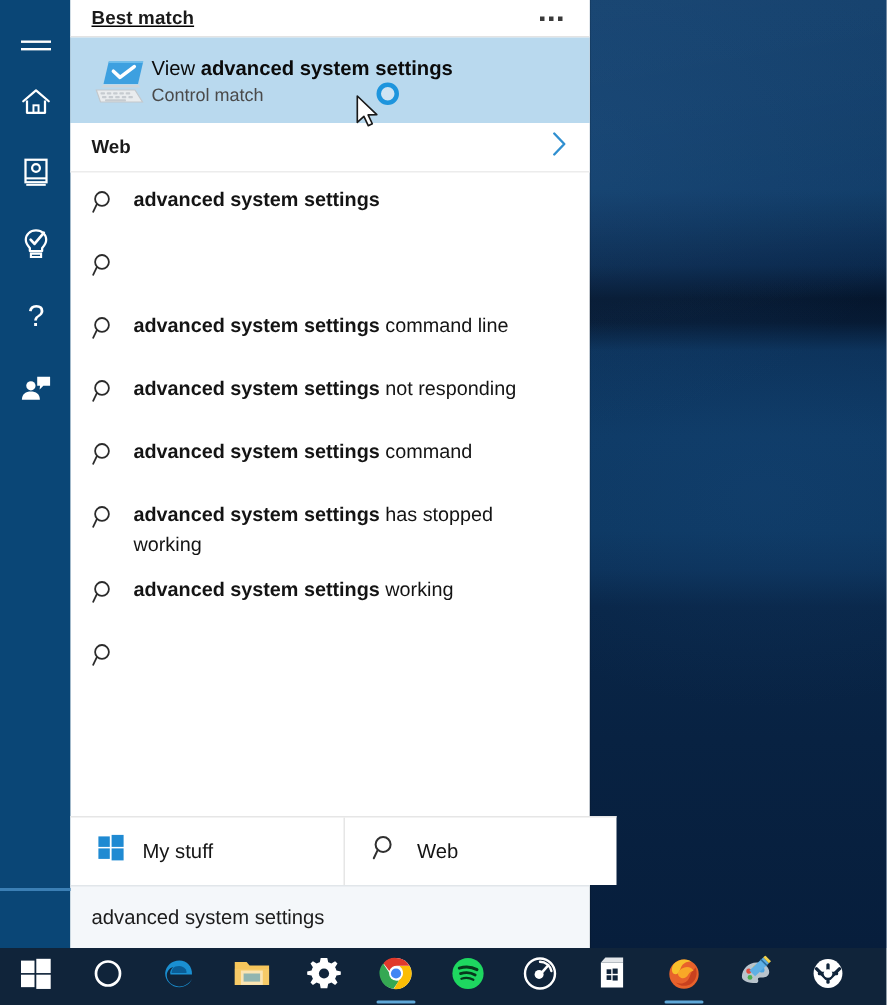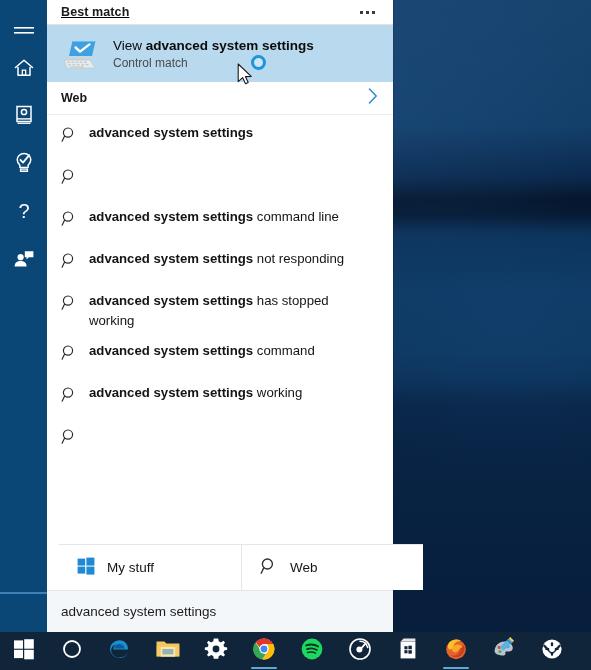--- a/index.html
+++ b/index.html
@@ -152,21 +152,21 @@
     cursor: default;
   }
   .bm-icon {
     width: 40px;
     height: 40px;
     flex: 0 0 40px;
     display: flex;
     align-items: center;
     justify-content: center;
   }
-  .bm-text { margin-left: 12px; }
+  .bm-text { margin-left: 0; }
   .bm-title {
     font-size: 13.5px;
     color: #0b0b0b;
     line-height: 17px;
   }
   .bm-title b { font-weight: bold; }
   .bm-sub {
     font-size: 12px;
     color: #4a4a4a;
     line-height: 16px;
@@ -234,21 +234,21 @@
     color: #141414;
     line-height: 20px;
     padding-left: 6px;
     max-width: 282px;
   }
   .sug-txt b { font-weight: bold; }
 
   
   .tabs {
     position: absolute;
-    left: 12px;
+    left: 0;
     bottom: 42px;
     width: 364px;
     height: 45px;
     display: flex;
     border-top: 1px solid #e6e6e6;
     background: #ffffff;
   }
   .tab {
     flex: 1 1 50%;
     display: flex;
@@ -488,30 +488,30 @@
             </span>
             <span class="sug-txt"><b>advanced system settings</b><span> not responding</span></span>
           </div>
           <div class="sug">
             <span class="sug-ico">
               <svg width="17" height="17" viewBox="0 0 17 17">
   <circle cx="7" cy="6.6" r="4.6" fill="none" stroke="#2b2b2b" stroke-width="1.2"></circle>
   <path d="M3.5 10.2 L1.1 15.2" fill="none" stroke="#2b2b2b" stroke-width="1.2" stroke-linecap="round"></path>
 </svg>
             </span>
+            <span class="sug-txt"><b>advanced system settings</b><span> command</span></span>
+          </div>
+          <div class="sug">
+            <span class="sug-ico">
+              <svg width="17" height="17" viewBox="0 0 17 17">
+  <circle cx="7" cy="6.6" r="4.6" fill="none" stroke="#2b2b2b" stroke-width="1.2"></circle>
+  <path d="M3.5 10.2 L1.1 15.2" fill="none" stroke="#2b2b2b" stroke-width="1.2" stroke-linecap="round"></path>
+</svg>
+            </span>
             <span class="sug-txt"><b>advanced system settings</b><span> has stopped working</span></span>
-          </div>
-          <div class="sug">
-            <span class="sug-ico">
-              <svg width="17" height="17" viewBox="0 0 17 17">
-  <circle cx="7" cy="6.6" r="4.6" fill="none" stroke="#2b2b2b" stroke-width="1.2"></circle>
-  <path d="M3.5 10.2 L1.1 15.2" fill="none" stroke="#2b2b2b" stroke-width="1.2" stroke-linecap="round"></path>
-</svg>
-            </span>
-            <span class="sug-txt"><b>advanced system settings</b><span> command</span></span>
           </div>
           <div class="sug">
             <span class="sug-ico">
               <svg width="17" height="17" viewBox="0 0 17 17">
   <circle cx="7" cy="6.6" r="4.6" fill="none" stroke="#2b2b2b" stroke-width="1.2"></circle>
   <path d="M3.5 10.2 L1.1 15.2" fill="none" stroke="#2b2b2b" stroke-width="1.2" stroke-linecap="round"></path>
 </svg>
             </span>
             <span class="sug-txt"><b>advanced system settings</b><span> working</span></span>
           </div>

